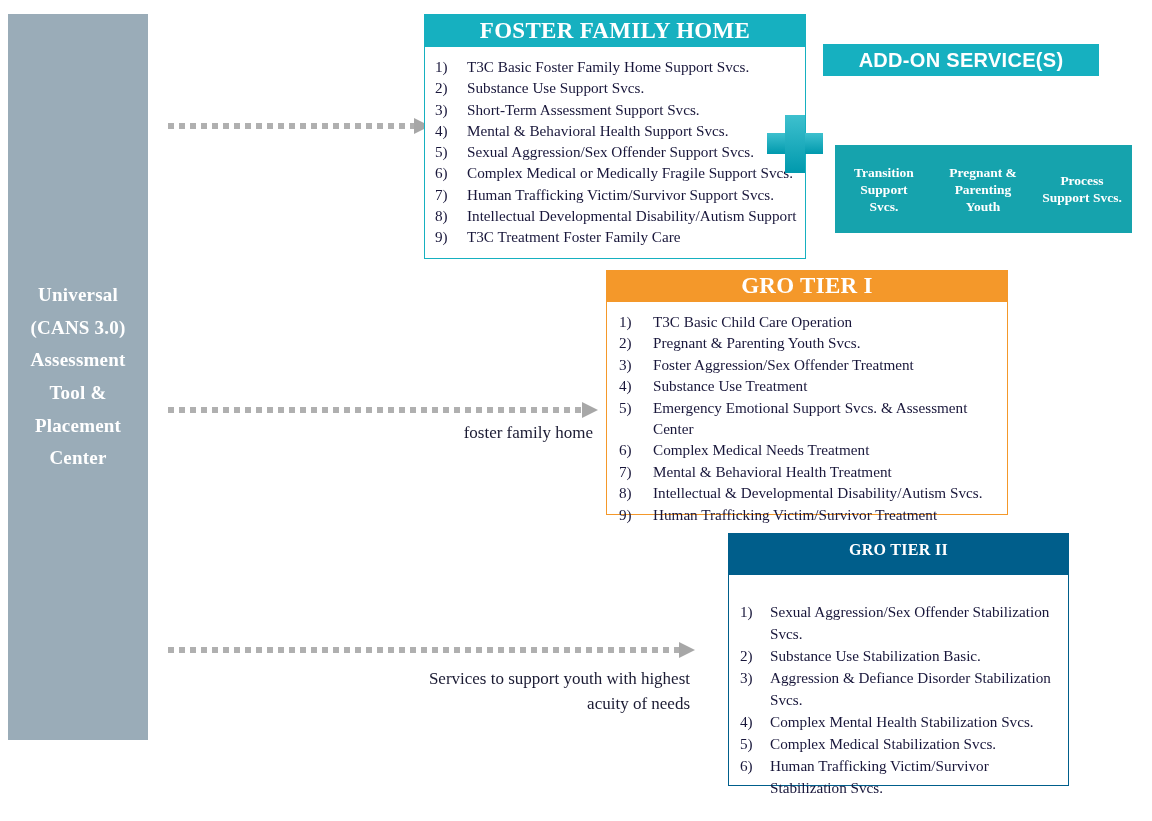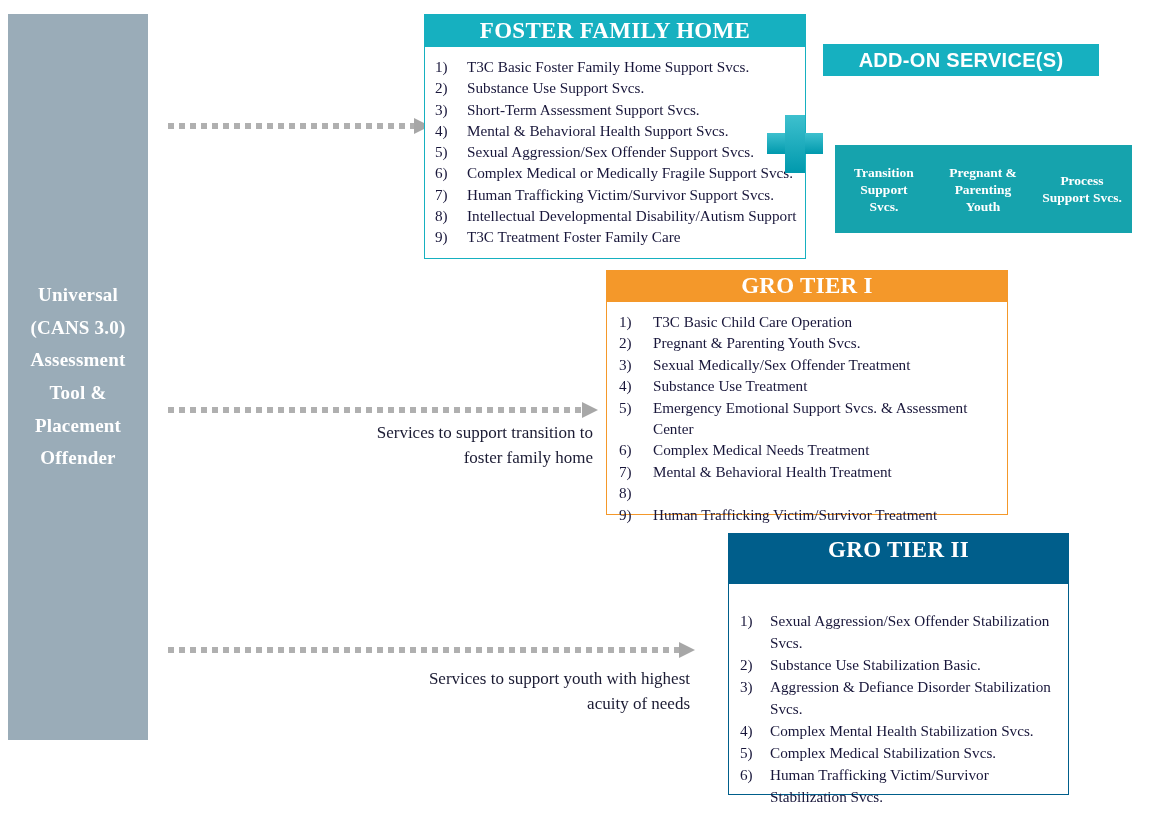--- a/index.html
+++ b/index.html
@@ -159,23 +159,23 @@
   #gro1 ol.svc-list li {
     font-size: 15.2px;
     line-height: 21.4px;
   }
   #gro1 ol.svc-list li .num { width: 34px; padding-left: 6px; }
 
   
   #gro2 { left: 728px; top: 533px; width: 341px; }
   #gro2 .panel-header {
     background: #005e8b;
-    font-size: 23px;
+    font-size: 16px;
     line-height: 34px;
-    height: 51px;
+    height: 42px;
   }
   #gro2 .panel-body {
     border: 1.5px solid #005e8b;
     border-top: none;
     height: 211px;
     padding: 26px 6px 4px 6px;
   }
   #gro2 ol.svc-list li {
     font-size: 15.2px;
     line-height: 22px;
@@ -227,35 +227,34 @@
 
 <div id="canvas">
 
   <div class="universal-bar">
     <div class="txt">
       <div>Universal</div>
       <div>(CANS 3.0)</div>
       <div>Assessment</div>
       <div>Tool &amp;</div>
       <div>Placement</div>
-      <div>Offender</div>
+      <div>Center</div>
     </div>
   </div>
 
   <div class="arrow" id="arrow1">
     <div class="shaft"></div>
     <div class="head"></div>
   </div>
 
   <div class="arrow" id="arrow2">
     <div class="shaft"></div>
     <div class="head"></div>
   </div>
   <div class="arrow-caption" id="caption1">
-    <div>Services to support transition to</div>
     <div>foster family home</div>
   </div>
 
   <div class="arrow" id="arrow3">
     <div class="shaft"></div>
     <div class="head"></div>
   </div>
   <div class="arrow-caption" id="caption2">
     <div>Services to support youth with highest</div>
     <div>acuity of needs</div>
@@ -343,40 +342,41 @@
         <li>
             <span class="num">1)</span>
             <span class="lbl">T3C Basic Child Care Operation</span>
           </li>
         <li>
             <span class="num">2)</span>
             <span class="lbl">Pregnant &amp; Parenting Youth Svcs.</span>
           </li>
         <li>
             <span class="num">3)</span>
-            <span class="lbl">Sexual Medically/Sex Offender Treatment</span>
+            <span class="lbl">Foster Aggression/Sex Offender Treatment</span>
           </li>
         <li>
             <span class="num">4)</span>
             <span class="lbl">Substance Use Treatment</span>
           </li>
         <li>
             <span class="num">5)</span>
             <span class="lbl">Emergency Emotional Support Svcs. &amp; Assessment Center</span>
           </li>
         <li>
             <span class="num">6)</span>
             <span class="lbl">Complex Medical Needs Treatment</span>
           </li>
         <li>
             <span class="num">7)</span>
             <span class="lbl">Mental &amp; Behavioral Health Treatment</span>
           </li>
         <li>
             <span class="num">8)</span>
+            <span class="lbl">Intellectual &amp; Developmental Disability/Autism Svcs.</span>
           </li>
         <li>
             <span class="num">9)</span>
             <span class="lbl">Human Trafficking Victim/Survivor Treatment</span>
           </li>
       </ol>
     </div>
   </div>
 
   <div class="panel" id="gro2">

